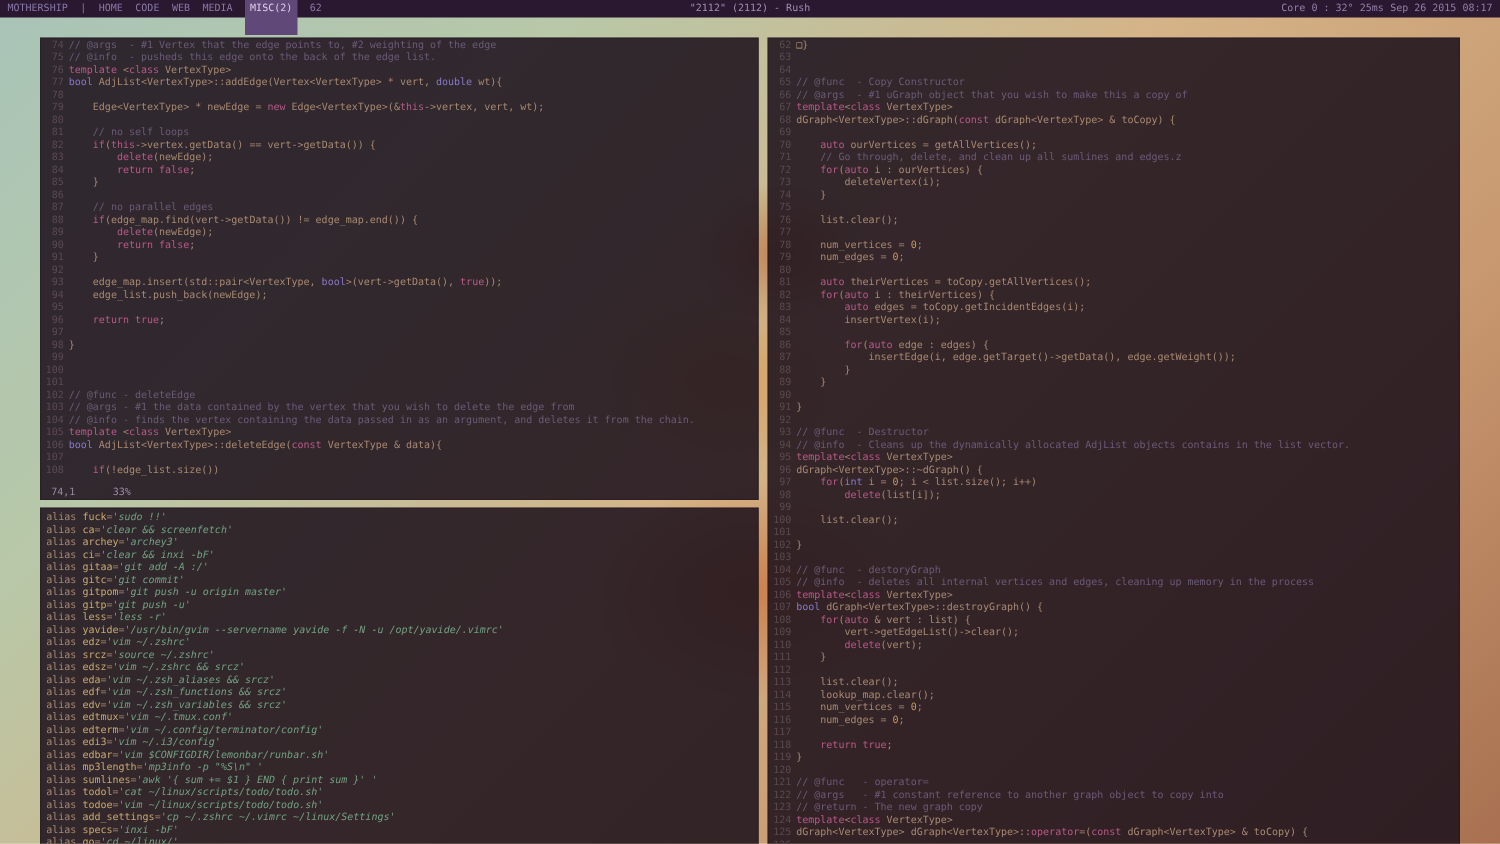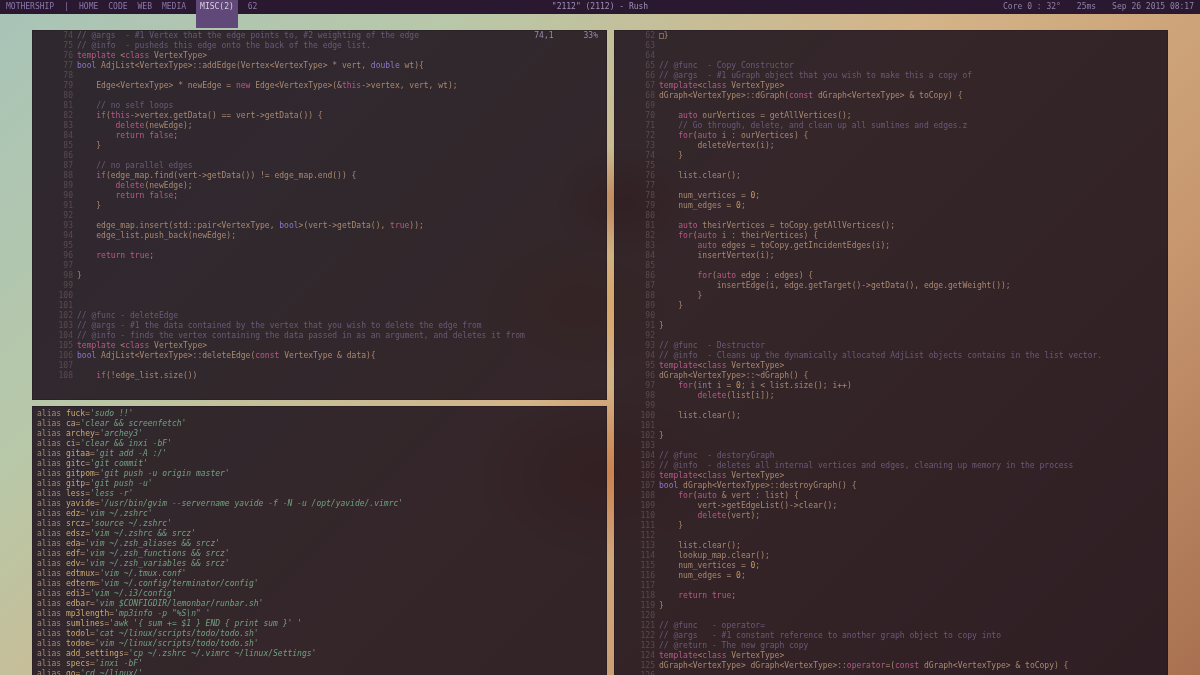--- a/index.html
+++ b/index.html
@@ -28,32 +28,32 @@
     display: flex;
     align-items: center;
     color: #8878a8;
     font-size: 8px;
     padding: 0 6px;
     z-index: 10;
   }
   .bar .seg { margin-right: 10px; white-space: pre; }
   .bar .highlight { background: #604878; color: #ddd0e8; padding: 16px 4px; }
   .bar .center { position: absolute; left: 50%; transform: translateX(-50%); color: #a090b8; }
-  .bar .right { margin-left: auto; display: flex; gap: 16px; color: #9080a8; }
+  .bar .right { margin-left: auto; display: flex; gap: 5px; color: #9080a8; }
   .windows {
     position: relative;
     z-index: 5;
   }
   .win {
     position: absolute;
     background: rgba(30, 18, 28, 0.88);
     border: 1px solid rgba(30,18,28,0.3);
     overflow: hidden;
   }
-  .code-area { display: flex; height: 100%; flex-direction: row; padding-left: 22px; }
+  .code-area { display: flex; height: 100%; flex-direction: column; }
   .code-body { display: flex; flex: 1; overflow: hidden; }
   .gutter {
     width: 22px;
     text-align: right;
     padding-right: 4px;
     color: #5a4a50;
     flex-shrink: 0;
   }
   .lines { flex: 1; white-space: pre; color: #a88870; overflow: hidden; }
   .status {

